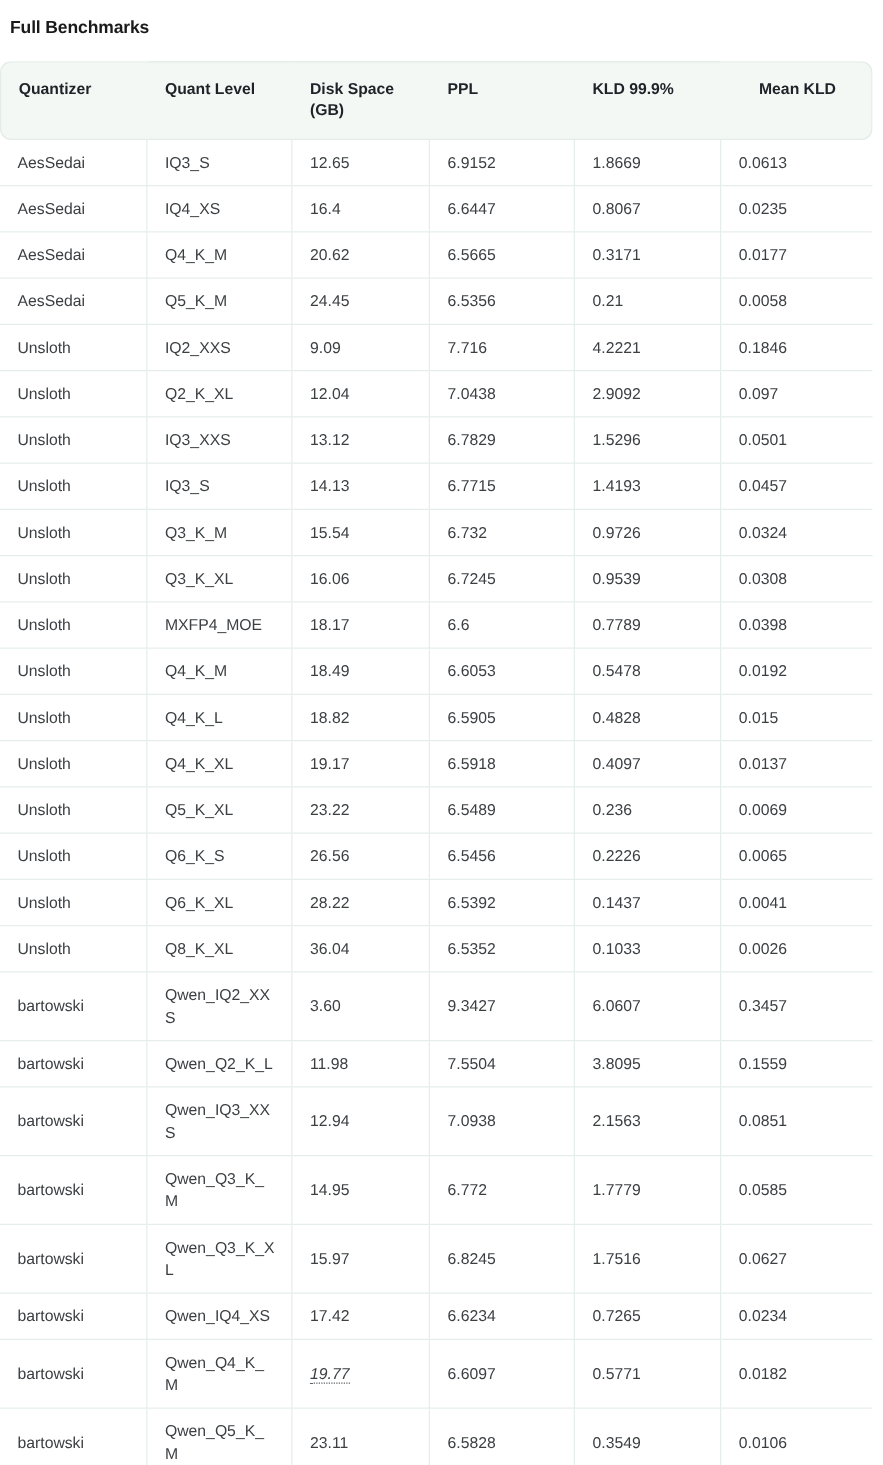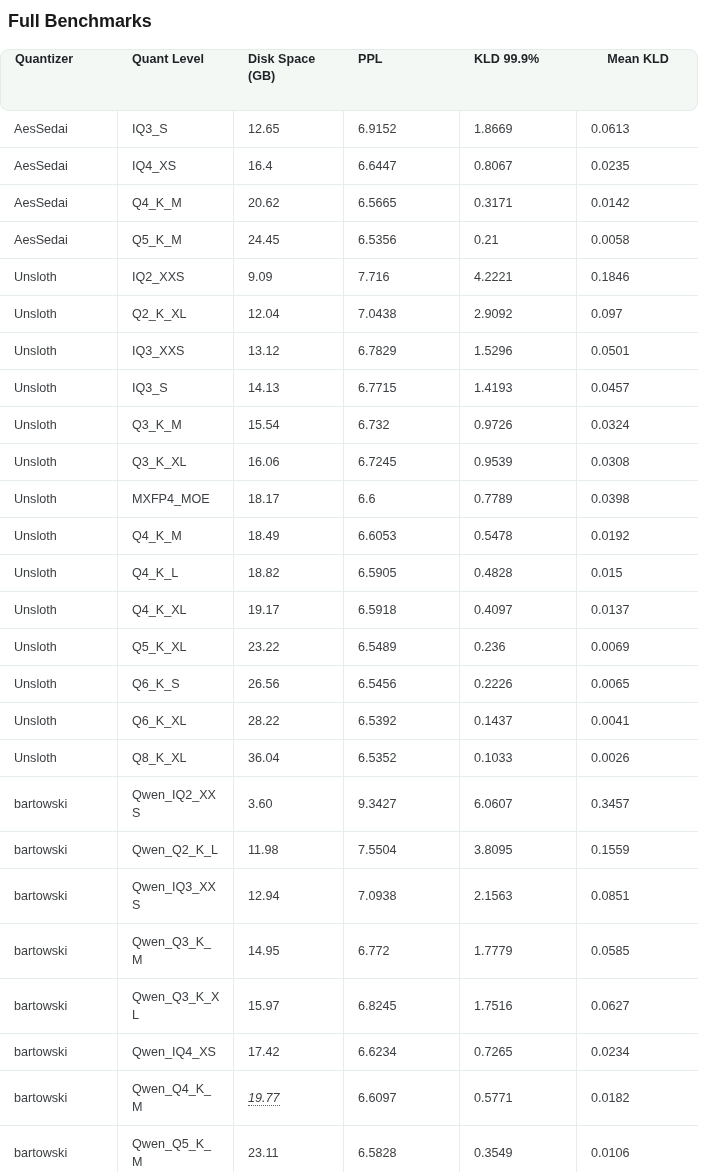--- a/index.html
+++ b/index.html
@@ -16,21 +16,21 @@
     color: #202124;
     -webkit-font-smoothing: antialiased;
   }
 
   .page {
     width: 706px;
     padding: 0 0 0 0;
   }
 
   .page-title {
-    font-size: 18px;
+    font-size: 14px;
     font-weight: bold;
     color: #1a1a1a;
     letter-spacing: -0.1px;
     margin: 8px 0 0 8px;
     line-height: 26px;
   }
 
   .table-wrap {
     margin-top: 15px;
     width: 706px;
@@ -48,21 +48,21 @@
   table.bench thead tr {
     background: #f3f8f5;
   }
   table.bench thead th {
     background: #f3f8f5;
     text-align: left;
     vertical-align: top;
     font-weight: bold;
     font-size: 12.6px;
     color: #1f2328;
-    padding: 1px 12px 14px 14px;
+    padding: 13px 12px 14px 14px;
     line-height: 17px;
     border-top: 1px solid #e4ece7;
     border-bottom: 1px solid #e4ece7;
     height: 62px;
   }
   table.bench thead th:first-child {
     border-left: 1px solid #e4ece7;
     border-top-left-radius: 9px;
     border-bottom-left-radius: 9px;
   }
@@ -153,21 +153,21 @@
             <td>6.6447</td>
             <td>0.8067</td>
             <td>0.0235</td>
           </tr>
           <tr>
             <td>AesSedai</td>
             <td>Q4_K_M</td>
             <td>20.62</td>
             <td>6.5665</td>
             <td>0.3171</td>
-            <td>0.0142</td>
+            <td>0.0177</td>
           </tr>
           <tr>
             <td>AesSedai</td>
             <td>Q5_K_M</td>
             <td>24.45</td>
             <td>6.5356</td>
             <td>0.21</td>
             <td>0.0058</td>
           </tr>
           <tr>

